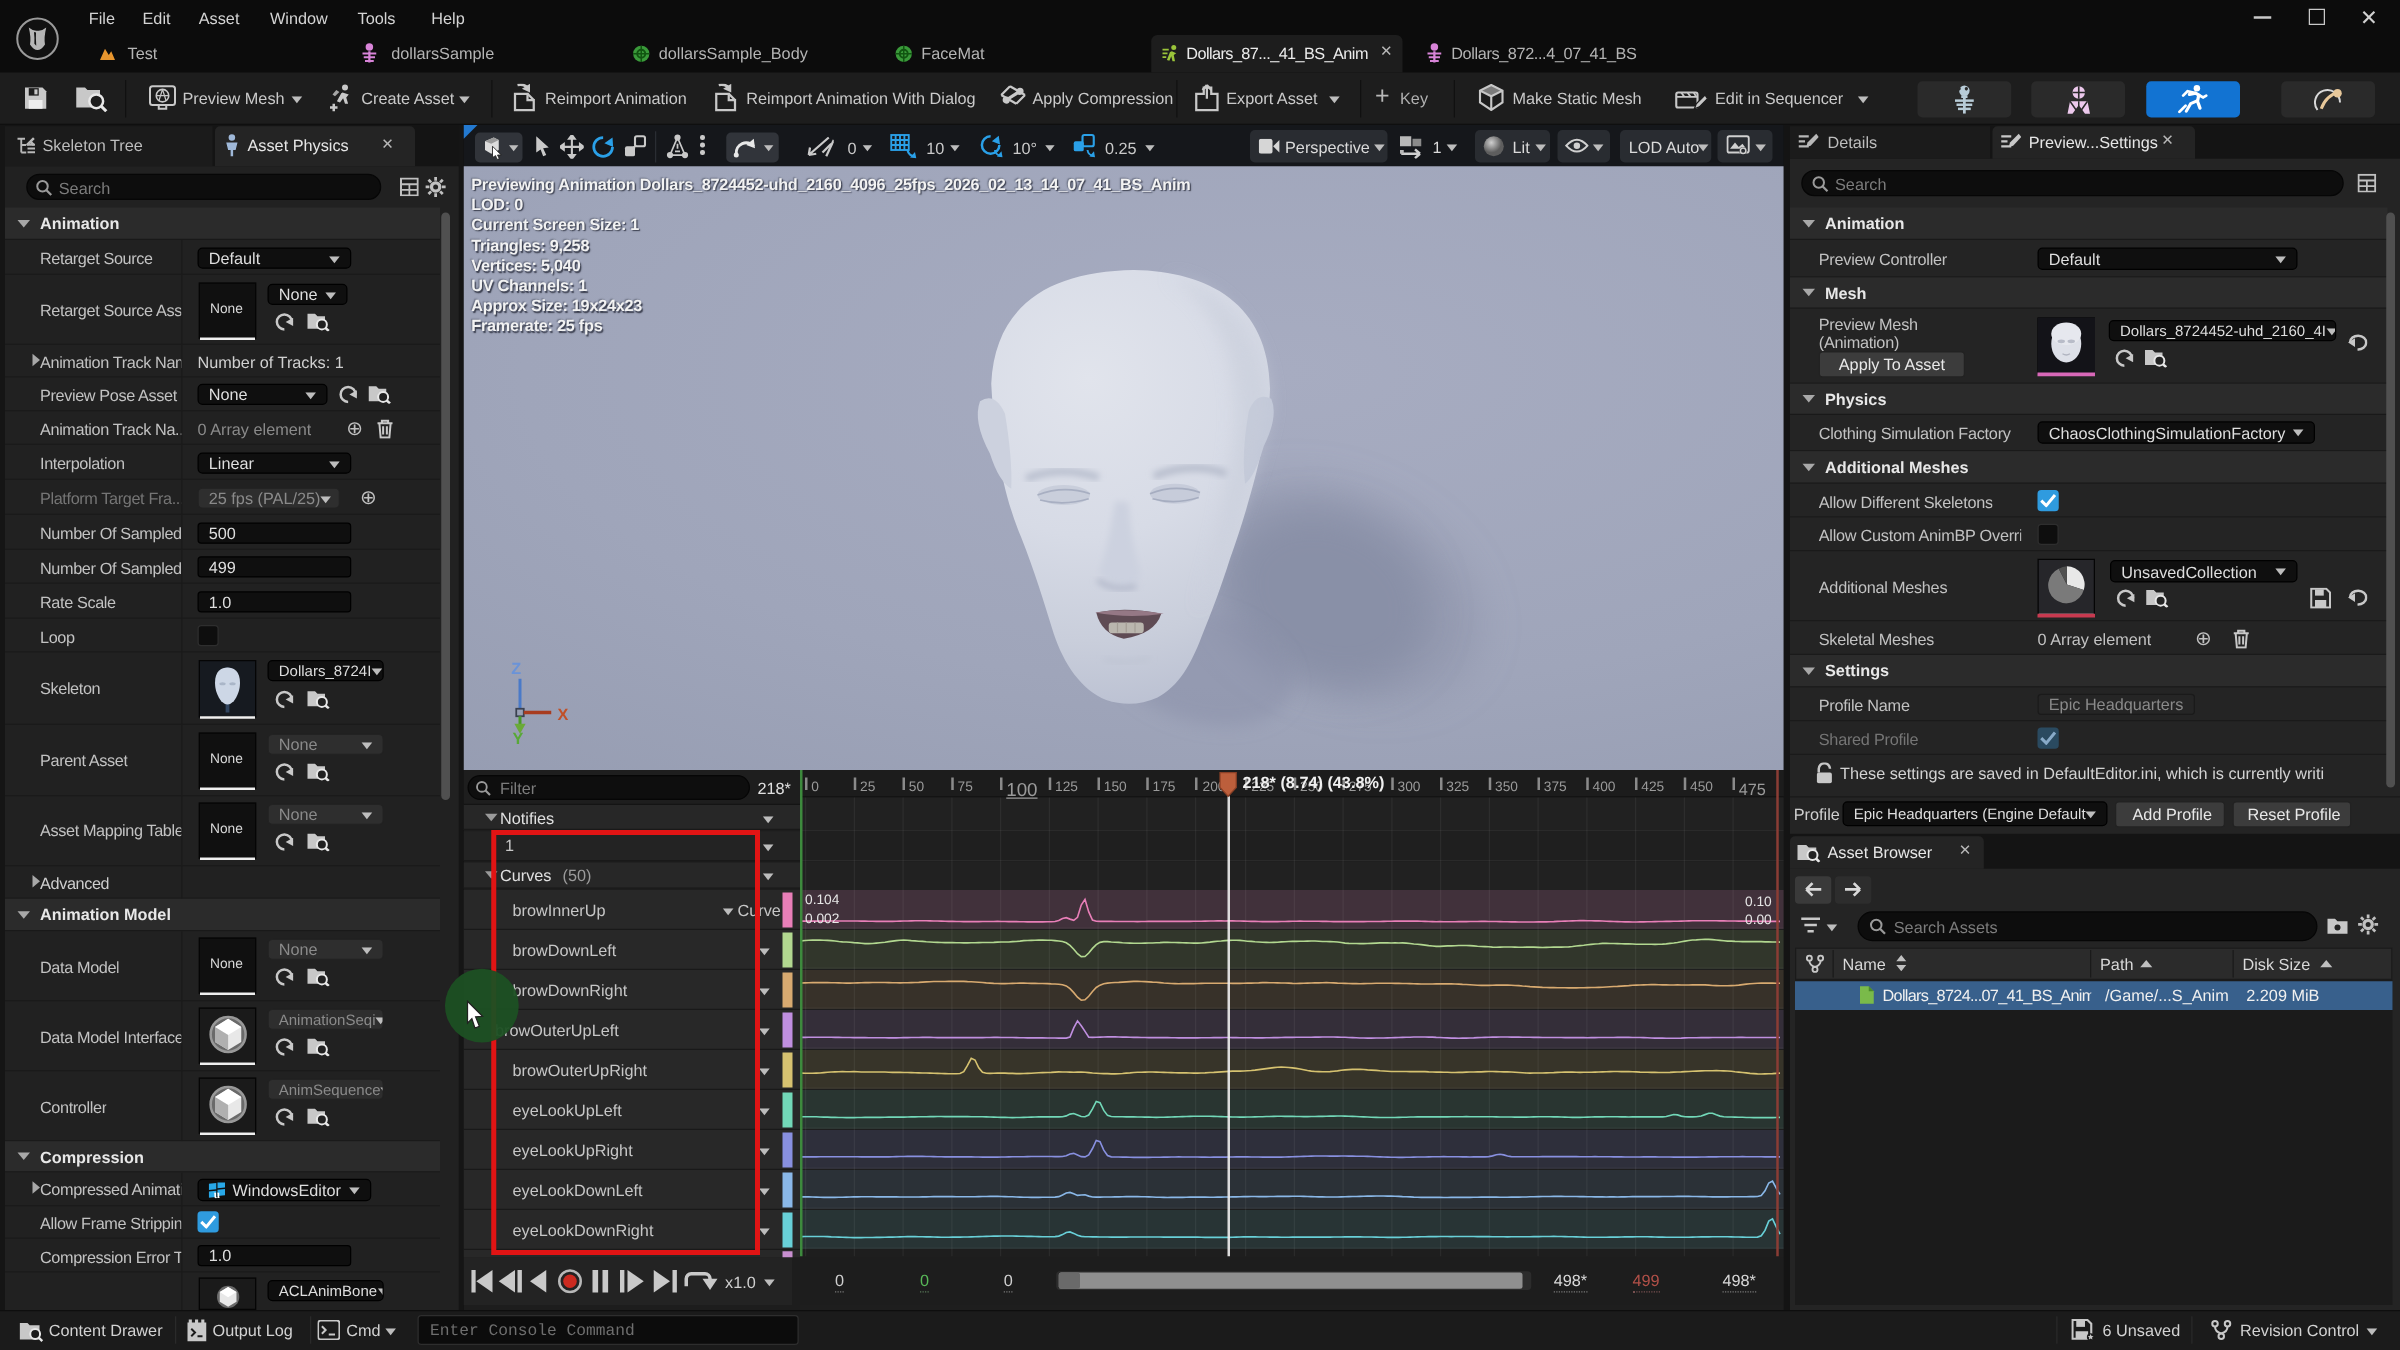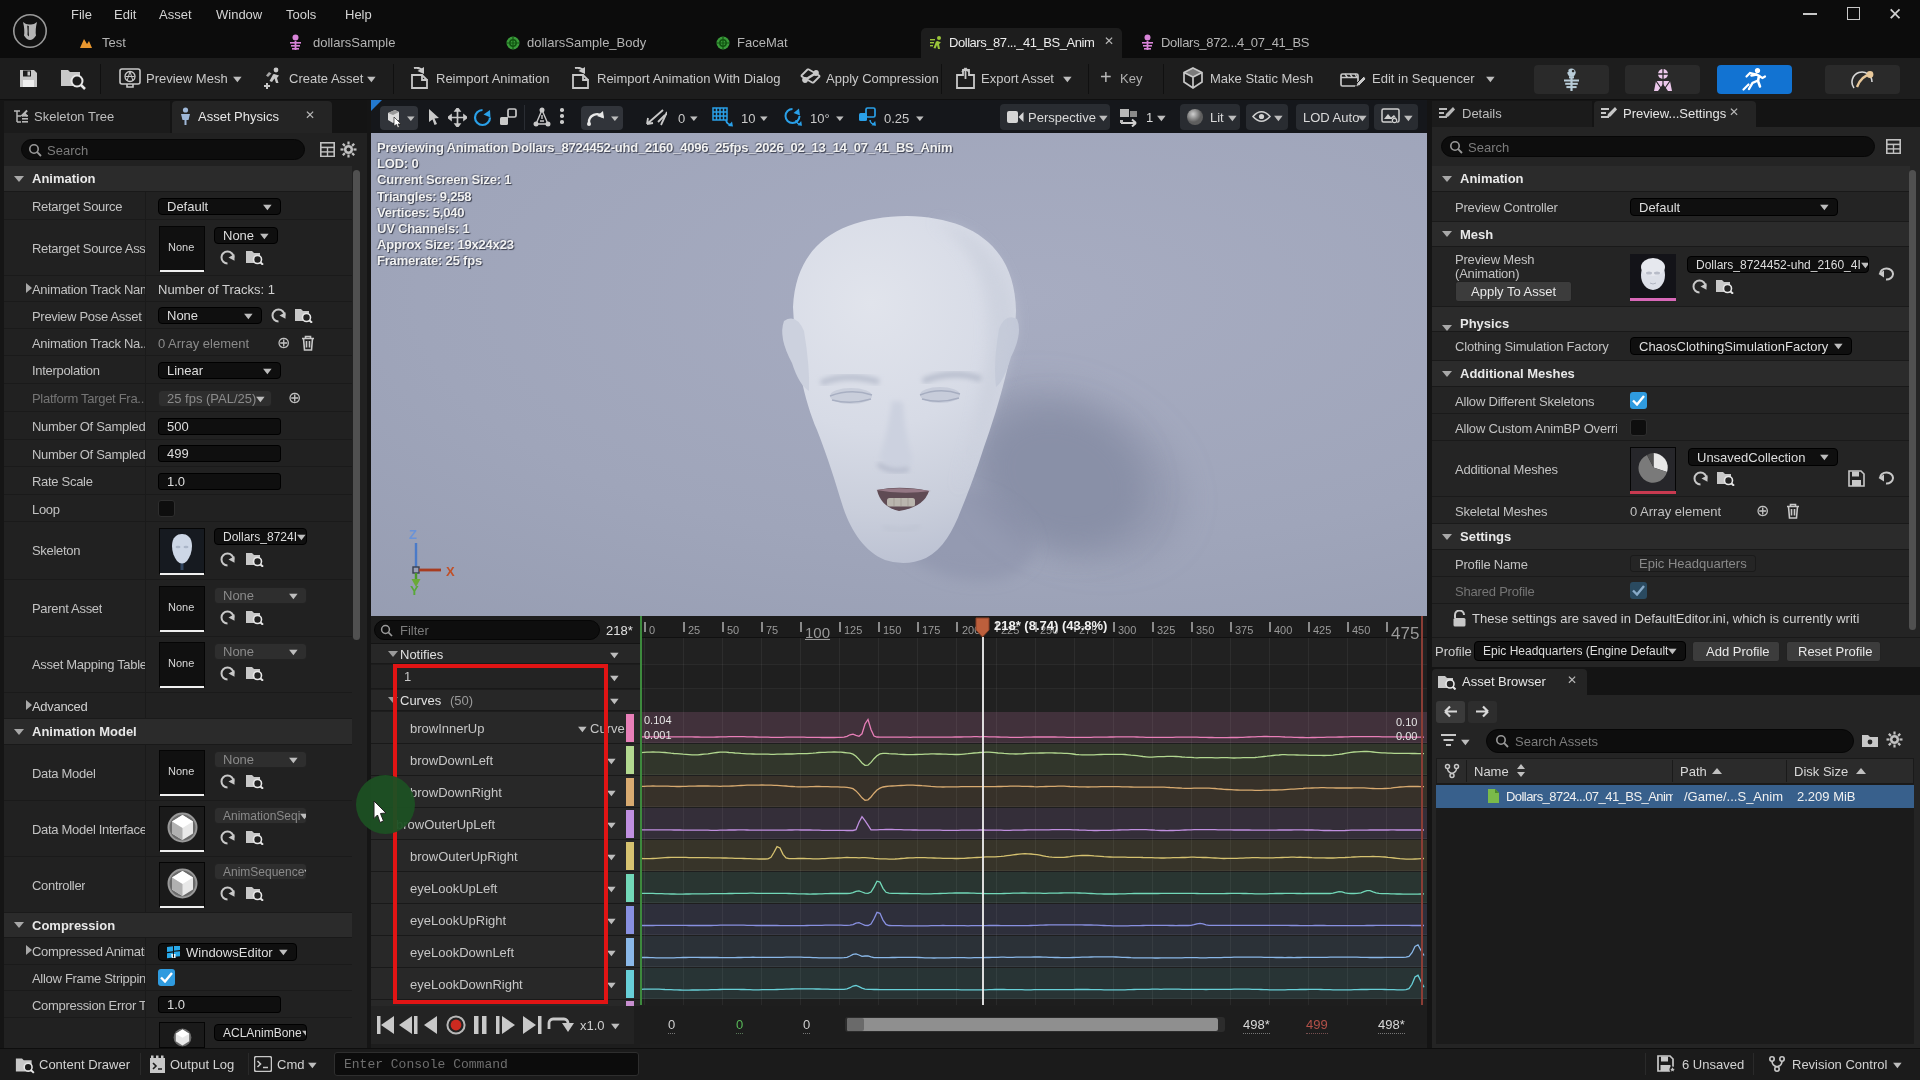--- a/index.html
+++ b/index.html
@@ -786,39 +786,39 @@
 <div class="abs" style="left:1269px;top:622px;width:2px;height:10px;background:#8a8a8a;"></div>
 <div class="txt" style="left:1274px;top:624px;font-size:11px;color:#9a9a9a;">400</div>
 <div class="abs" style="left:1308px;top:638px;width:1px;height:367px;background:rgba(255,255,255,0.055);"></div>
 <div class="abs" style="left:1308px;top:622px;width:2px;height:10px;background:#8a8a8a;"></div>
 <div class="txt" style="left:1313px;top:624px;font-size:11px;color:#9a9a9a;">425</div>
 <div class="abs" style="left:1347px;top:638px;width:1px;height:367px;background:rgba(255,255,255,0.055);"></div>
 <div class="abs" style="left:1347px;top:622px;width:2px;height:10px;background:#8a8a8a;"></div>
 <div class="txt" style="left:1352px;top:624px;font-size:11px;color:#9a9a9a;">450</div>
 <div class="abs" style="left:1386px;top:638px;width:1px;height:367px;background:rgba(255,255,255,0.055);"></div>
 <div class="abs" style="left:1386px;top:622px;width:2px;height:10px;background:#8a8a8a;"></div>
-<div class="txt" style="left:1391px;top:624px;font-size:17px;color:#9a9a9a;">475</div>
+<div class="txt" style="left:1391px;top:624px;font-size:13px;color:#9a9a9a;">475</div>
 
 <svg class="abs" style="left:640px;top:616px" width="787" height="432" viewBox="640 616 787 432">
 <polyline points="641,736.9 644,736.9 647,736.9 650,736.9 653,736.9 656,736.8 659,736.9 662,736.8 665,736.8 668,736.8 671,736.8 674,736.8 677,736.8 680,736.8 683,736.8 686,736.8 689,736.9 692,736.9 695,737.0 698,737.0 701,737.1 704,737.1 708,737.1 711,737.1 714,737.1 717,737.0 720,736.9 723,736.8 726,736.8 729,736.7 732,736.6 735,736.6 738,736.6 741,736.6 744,736.7 747,736.8 750,736.8 753,736.9 756,737.0 759,737.1 762,737.1 765,737.2 768,737.2 771,737.3 774,737.3 777,737.3 780,737.3 783,737.3 786,737.2 789,737.2 792,737.2 795,737.2 798,737.1 801,737.2 804,737.2 807,737.3 810,737.3 813,737.3 816,737.4 819,737.4 822,737.5 825,737.5 828,737.5 831,737.5 834,737.5 838,737.4 841,737.4 844,737.2 847,736.4 850,734.8 853,734.1 856,735.3 859,736.3 862,733.8 865,724.0 868,719.5 871,729.5 874,736.0 877,737.0 880,737.1 883,737.1 886,737.1 889,737.1 892,737.2 895,737.2 898,737.2 901,737.2 904,737.2 907,737.2 910,737.3 913,737.2 916,737.2 919,737.1 922,737.1 925,737.1 928,737.1 931,737.1 934,737.1 937,737.1 940,737.1 943,737.1 946,737.1 949,737.1 952,737.1 955,737.0 958,737.0 961,737.0 964,736.9 968,736.8 971,736.8 974,736.7 977,736.7 980,736.8 983,736.7 986,736.7 989,736.8 992,736.8 995,736.9 998,737.0 1001,737.1 1004,737.1 1007,737.2 1010,737.3 1013,737.3 1016,737.3 1019,737.3 1022,737.3 1025,737.2 1028,737.2 1031,737.1 1034,737.0 1037,737.0 1040,736.9 1043,737.0 1046,737.0 1049,737.0 1052,737.0 1055,737.0 1058,737.1 1061,737.1 1064,737.2 1067,737.3 1070,737.3 1073,737.3 1076,737.3 1079,737.3 1082,737.3 1085,737.3 1088,737.3 1091,737.3 1094,737.2 1097,737.2 1101,737.2 1104,737.2 1107,737.1 1110,737.0 1113,737.0 1116,736.9 1119,736.9 1122,736.8 1125,736.9 1128,736.9 1131,736.9 1134,736.9 1137,737.0 1140,737.1 1143,737.2 1146,737.3 1149,737.4 1152,737.3 1155,737.4 1158,737.4 1161,737.4 1164,737.4 1167,737.3 1170,737.3 1173,737.3 1176,737.2 1179,737.2 1182,737.2 1185,737.1 1188,737.1 1191,737.2 1194,737.2 1197,737.2 1200,737.3 1203,737.4 1206,737.4 1209,737.5 1212,737.5 1215,737.6 1218,737.6 1221,737.6 1224,737.6 1227,737.6 1231,737.5 1234,737.5 1237,737.5 1240,737.4 1243,737.3 1246,737.1 1249,737.0 1252,736.9 1255,736.8 1258,736.7 1261,736.6 1264,736.5 1267,736.5 1270,736.6 1273,736.6 1276,736.7 1279,736.7 1282,736.8 1285,737.0 1288,737.1 1291,737.2 1294,737.3 1297,737.4 1300,737.5 1303,737.5 1306,737.6 1309,737.6 1312,737.5 1315,737.5 1318,737.4 1321,737.4 1324,737.3 1327,737.2 1330,737.2 1333,737.1 1336,737.1 1339,737.0 1342,737.0 1345,736.9 1348,736.8 1351,736.7 1354,736.6 1357,736.6 1361,736.6 1364,736.6 1367,736.6 1370,736.6 1373,736.6 1376,736.7 1379,736.7 1382,736.8 1385,736.8 1388,736.8 1391,736.9 1394,736.9 1397,736.9 1400,736.9 1403,737.0 1406,737.0 1409,737.1 1412,737.1 1415,737.1 1418,737.1 1421,737.1 1424,737.1" fill="none" stroke="#e87fb8" stroke-width="1.3"></polyline>
 <polyline points="641,752.7 644,752.4 647,752.2 650,752.1 653,752.0 656,752.1 659,752.2 662,752.3 665,752.5 668,752.8 671,753.2 674,753.5 677,753.6 680,753.8 683,754.1 686,754.3 689,754.6 692,754.9 695,754.9 698,754.8 701,754.5 704,754.2 708,753.8 711,753.3 714,752.9 717,752.5 720,752.2 723,752.1 726,752.2 729,752.5 732,752.7 735,753.0 738,753.1 741,753.4 744,753.6 747,753.8 750,753.9 753,754.0 756,754.1 759,754.1 762,754.1 765,754.2 768,754.2 771,754.3 774,754.3 777,754.2 780,754.2 783,754.1 786,754.0 789,754.0 792,754.0 795,753.9 798,753.7 801,753.6 804,753.6 807,753.6 810,753.3 813,753.2 816,752.9 819,752.5 822,752.4 825,752.3 828,752.2 831,752.1 834,752.0 838,752.2 841,752.2 844,752.5 847,752.8 850,753.2 853,754.2 856,756.3 859,759.4 862,763.0 865,765.3 868,765.2 871,762.4 874,758.7 877,755.7 880,753.9 883,753.3 886,753.3 889,753.6 892,753.8 895,753.9 898,754.2 901,754.4 904,754.5 907,754.6 910,754.6 913,754.6 916,754.5 919,754.4 922,754.4 925,754.2 928,754.1 931,753.9 934,753.9 937,754.0 940,754.0 943,754.1 946,754.2 949,754.3 952,754.4 955,754.5 958,754.5 961,754.4 964,754.1 968,753.7 971,753.3 974,753.0 977,752.8 980,752.5 983,752.3 986,752.2 989,752.2 992,752.3 995,752.6 998,753.0 1001,753.1 1004,753.4 1007,753.6 1010,753.8 1013,753.9 1016,754.0 1019,753.9 1022,753.8 1025,753.5 1028,753.4 1031,753.2 1034,753.1 1037,753.1 1040,753.0 1043,753.0 1046,752.9 1049,752.8 1052,752.8 1055,753.0 1058,753.2 1061,753.2 1064,753.3 1067,753.4 1070,753.6 1073,754.0 1076,754.5 1079,754.7 1082,754.8 1085,754.8 1088,754.9 1091,754.9 1094,754.8 1097,754.7 1101,754.5 1104,754.3 1107,754.3 1110,754.3 1113,754.4 1116,754.3 1119,754.4 1122,754.3 1125,754.5 1128,754.8 1131,755.2 1134,755.4 1137,755.7 1140,756.1 1143,756.5 1146,756.8 1149,757.1 1152,757.1 1155,756.9 1158,756.7 1161,756.7 1164,756.6 1167,756.4 1170,756.4 1173,756.4 1176,756.5 1179,756.7 1182,757.0 1185,757.2 1188,757.3 1191,757.4 1194,757.7 1197,757.8 1200,757.7 1203,757.6 1206,757.6 1209,757.6 1212,757.7 1215,757.8 1218,757.8 1221,757.7 1224,757.7 1227,757.7 1231,757.9 1234,758.0 1237,757.9 1240,757.8 1243,757.7 1246,757.6 1249,757.7 1252,757.6 1255,757.5 1258,757.2 1261,756.8 1264,756.5 1267,756.2 1270,755.8 1273,755.5 1276,755.2 1279,755.0 1282,754.7 1285,754.7 1288,754.8 1291,754.8 1294,754.9 1297,755.0 1300,755.1 1303,755.1 1306,755.2 1309,755.4 1312,755.4 1315,755.4 1318,755.4 1321,755.4 1324,755.5 1327,755.4 1330,755.3 1333,755.1 1336,754.7 1339,754.4 1342,754.0 1345,753.4 1348,752.9 1351,752.4 1354,752.0 1357,751.9 1361,751.6 1364,751.5 1367,751.5 1370,751.7 1373,752.0 1376,752.3 1379,752.6 1382,752.9 1385,752.9 1388,753.1 1391,753.2 1394,753.3 1397,753.3 1400,753.3 1403,753.3 1406,753.3 1409,753.3 1412,753.5 1415,753.5 1418,753.6 1421,753.6 1424,753.7" fill="none" stroke="#b2d890" stroke-width="1.3"></polyline>
 <polyline points="641,786.4 644,786.3 647,786.2 650,786.1 653,786.0 656,786.1 659,786.1 662,786.1 665,786.2 668,786.2 671,786.3 674,786.4 677,786.5 680,786.5 683,786.4 686,786.3 689,786.2 692,786.1 695,786.1 698,786.0 701,786.0 704,786.0 708,786.0 711,786.1 714,786.2 717,786.2 720,786.3 723,786.2 726,786.2 729,786.1 732,786.0 735,785.9 738,785.7 741,785.5 744,785.4 747,785.2 750,785.2 753,785.2 756,785.2 759,785.1 762,785.0 765,785.1 768,785.1 771,785.1 774,785.3 777,785.4 780,785.6 783,785.8 786,786.0 789,786.3 792,786.5 795,786.7 798,786.8 801,786.9 804,786.9 807,786.8 810,786.7 813,786.6 816,786.5 819,786.5 822,786.6 825,786.7 828,786.7 831,786.8 834,786.8 838,786.9 841,787.1 844,787.2 847,787.4 850,787.8 853,788.7 856,790.9 859,794.1 862,797.8 865,800.2 868,799.8 871,797.0 874,793.2 877,790.0 880,788.1 883,787.0 886,786.5 889,786.2 892,786.0 895,785.9 898,785.7 901,785.5 904,785.3 907,785.1 910,785.1 913,785.2 916,785.3 919,785.5 922,785.7 925,785.8 928,786.1 931,786.4 934,786.6 937,786.8 940,786.9 943,787.0 946,786.9 949,786.9 952,786.9 955,786.9 958,786.8 961,786.7 964,786.6 968,786.6 971,786.6 974,786.6 977,786.6 980,786.6 983,786.6 986,786.7 989,786.7 992,786.7 995,786.6 998,786.5 1001,786.5 1004,786.4 1007,786.3 1010,786.1 1013,786.1 1016,786.2 1019,786.2 1022,786.3 1025,786.4 1028,786.4 1031,786.5 1034,786.7 1037,786.8 1040,786.7 1043,786.6 1046,786.5 1049,786.4 1052,786.3 1055,786.3 1058,786.2 1061,786.1 1064,786.2 1067,786.3 1070,786.5 1073,786.6 1076,786.7 1079,786.8 1082,786.9 1085,786.9 1088,787.0 1091,786.9 1094,786.8 1097,786.8 1101,786.6 1104,786.6 1107,786.6 1110,786.6 1113,786.6 1116,786.7 1119,786.7 1122,786.8 1125,786.8 1128,786.9 1131,787.0 1134,787.1 1137,787.2 1140,787.2 1143,787.2 1146,787.2 1149,787.1 1152,787.1 1155,787.1 1158,787.1 1161,787.1 1164,787.2 1167,787.3 1170,787.5 1173,787.6 1176,787.8 1179,788.0 1182,788.2 1185,788.3 1188,788.3 1191,788.3 1194,788.2 1197,788.1 1200,788.1 1203,788.1 1206,788.1 1209,788.2 1212,788.4 1215,788.5 1218,788.8 1221,789.0 1224,789.3 1227,789.5 1231,789.7 1234,789.9 1237,790.0 1240,790.1 1243,790.1 1246,790.2 1249,790.2 1252,790.2 1255,790.3 1258,790.3 1261,790.3 1264,790.2 1267,790.2 1270,790.1 1273,790.0 1276,790.0 1279,789.9 1282,789.8 1285,789.6 1288,789.4 1291,789.2 1294,789.1 1297,788.9 1300,788.7 1303,788.5 1306,788.2 1309,788.1 1312,788.0 1315,787.9 1318,787.8 1321,787.7 1324,787.7 1327,787.8 1330,787.9 1333,787.9 1336,788.0 1339,788.0 1342,787.9 1345,788.0 1348,788.0 1351,788.0 1354,787.9 1357,787.9 1361,787.9 1364,787.9 1367,788.1 1370,788.4 1373,788.5 1376,788.6 1379,788.6 1382,788.6 1385,788.5 1388,788.4 1391,788.1 1394,787.7 1397,787.3 1400,787.0 1403,786.8 1406,786.6 1409,786.5 1412,786.5 1415,786.5 1418,786.5 1421,786.6 1424,786.6" fill="none" stroke="#d8aa70" stroke-width="1.3"></polyline>
 <polyline points="641,829.9 644,829.9 647,829.8 650,829.8 653,829.8 656,829.8 659,829.8 662,829.8 665,829.8 668,829.9 671,829.9 674,830.0 677,830.0 680,830.0 683,830.1 686,830.1 689,830.1 692,830.1 695,830.2 698,830.2 701,830.2 704,830.2 708,830.2 711,830.3 714,830.3 717,830.3 720,830.2 723,830.1 726,830.1 729,830.0 732,830.0 735,830.0 738,829.9 741,829.9 744,829.9 747,830.0 750,830.1 753,830.1 756,830.1 759,830.1 762,830.1 765,830.1 768,830.1 771,830.1 774,830.1 777,830.1 780,830.1 783,830.1 786,830.1 789,830.0 792,830.0 795,829.9 798,829.9 801,830.0 804,830.0 807,830.0 810,830.0 813,830.1 816,830.2 819,830.2 822,830.3 825,830.3 828,830.3 831,830.3 834,830.3 838,830.4 841,830.4 844,830.4 847,830.5 850,830.5 853,830.5 856,829.7 859,822.3 862,816.7 865,820.6 868,825.1 871,829.8 874,829.9 877,829.8 880,829.7 883,829.6 886,829.5 889,829.5 892,829.5 895,829.6 898,829.7 901,829.7 904,829.8 907,829.9 910,829.9 913,830.0 916,830.0 919,830.1 922,830.1 925,830.1 928,830.1 931,830.1 934,830.1 937,830.2 940,830.2 943,830.3 946,830.3 949,830.3 952,830.3 955,830.3 958,830.3 961,830.2 964,830.2 968,830.2 971,830.1 974,830.1 977,830.1 980,830.0 983,830.0 986,830.1 989,830.1 992,830.2 995,830.2 998,830.2 1001,830.2 1004,830.3 1007,830.3 1010,830.3 1013,830.2 1016,830.2 1019,830.1 1022,830.1 1025,830.0 1028,829.9 1031,829.9 1034,829.9 1037,829.8 1040,829.8 1043,829.8 1046,829.8 1049,829.8 1052,829.7 1055,829.7 1058,829.6 1061,829.6 1064,829.6 1067,829.6 1070,829.7 1073,829.8 1076,829.8 1079,830.0 1082,830.1 1085,830.2 1088,830.4 1091,830.4 1094,830.5 1097,830.5 1101,830.4 1104,830.4 1107,830.4 1110,830.3 1113,830.2 1116,830.1 1119,830.0 1122,829.9 1125,829.8 1128,829.8 1131,829.6 1134,829.6 1137,829.6 1140,829.6 1143,829.7 1146,829.7 1149,829.9 1152,830.0 1155,830.2 1158,830.3 1161,830.5 1164,830.5 1167,830.6 1170,830.5 1173,830.5 1176,830.4 1179,830.3 1182,830.1 1185,830.0 1188,829.9 1191,829.8 1194,829.7 1197,829.7 1200,829.6 1203,829.6 1206,829.6 1209,829.7 1212,829.7 1215,829.7 1218,829.8 1221,829.8 1224,829.8 1227,829.9 1231,829.9 1234,830.0 1237,830.0 1240,830.0 1243,830.0 1246,830.0 1249,830.0 1252,830.1 1255,830.1 1258,830.1 1261,830.1 1264,830.1 1267,830.1 1270,830.2 1273,830.1 1276,830.1 1279,830.0 1282,830.0 1285,830.0 1288,830.0 1291,830.0 1294,829.9 1297,829.9 1300,829.9 1303,829.9 1306,830.0 1309,830.0 1312,830.0 1315,830.1 1318,830.2 1321,830.4 1324,830.5 1327,830.5 1330,830.5 1333,830.6 1336,830.6 1339,830.6 1342,830.6 1345,830.5 1348,830.3 1351,830.2 1354,830.2 1357,830.2 1361,830.1 1364,830.1 1367,830.1 1370,830.0 1373,830.0 1376,830.0 1379,830.0 1382,830.0 1385,830.0 1388,830.0 1391,829.9 1394,829.9 1397,830.0 1400,830.0 1403,830.0 1406,830.0 1409,830.0 1412,830.0 1415,830.0 1418,830.0 1421,830.0 1424,830.0" fill="none" stroke="#c08fe0" stroke-width="1.3"></polyline>
 <polyline points="641,858.5 644,858.6 647,858.6 650,858.6 653,858.5 656,858.4 659,858.1 662,857.8 665,857.6 668,857.5 671,857.4 674,857.3 677,857.4 680,857.4 683,857.3 686,857.4 689,857.6 692,857.6 695,857.6 698,857.6 701,857.6 704,857.6 708,857.6 711,857.8 714,857.9 717,857.9 720,857.9 723,858.0 726,858.0 729,858.1 732,858.2 735,858.3 738,858.4 741,858.4 744,858.5 747,858.6 750,858.7 753,858.8 756,858.9 759,859.0 762,859.0 765,859.0 768,858.8 771,857.3 774,852.3 777,846.6 780,848.0 783,854.3 786,857.8 789,858.6 792,858.7 795,858.6 798,858.5 801,858.5 804,858.5 807,858.7 810,858.7 813,858.9 816,858.9 819,858.8 822,858.7 825,858.6 828,858.4 831,858.2 834,858.1 838,858.0 841,857.9 844,857.7 847,857.5 850,857.6 853,857.6 856,857.7 859,857.8 862,857.7 865,857.7 868,857.8 871,858.1 874,858.4 877,858.6 880,858.8 883,858.9 886,858.9 889,859.1 892,859.1 895,859.0 898,858.8 901,858.5 904,858.3 907,858.0 910,857.8 913,857.8 916,857.7 919,857.6 922,857.6 925,857.7 928,857.8 931,857.9 934,858.0 937,858.1 940,858.2 943,858.3 946,858.3 949,858.3 952,858.4 955,858.5 958,858.5 961,858.4 964,858.3 968,858.0 971,857.9 974,857.7 977,857.5 980,857.3 983,857.1 986,856.9 989,856.9 992,856.9 995,856.8 998,856.6 1001,856.4 1004,856.1 1007,855.7 1010,855.3 1013,854.9 1016,854.5 1019,854.1 1022,853.8 1025,853.7 1028,853.8 1031,854.0 1034,854.3 1037,854.7 1040,855.2 1043,855.8 1046,856.4 1049,856.9 1052,857.2 1055,857.3 1058,857.4 1061,857.4 1064,857.3 1067,857.0 1070,856.7 1073,856.2 1076,855.9 1079,855.7 1082,855.5 1085,855.5 1088,855.5 1091,855.6 1094,855.9 1097,856.1 1101,856.3 1104,856.6 1107,856.8 1110,857.0 1113,857.2 1116,857.2 1119,857.2 1122,857.2 1125,857.2 1128,857.3 1131,857.3 1134,857.3 1137,857.3 1140,857.3 1143,857.5 1146,857.6 1149,857.7 1152,857.7 1155,857.8 1158,857.8 1161,858.0 1164,858.0 1167,857.9 1170,857.9 1173,857.7 1176,857.6 1179,857.6 1182,857.5 1185,857.5 1188,857.3 1191,857.2 1194,857.2 1197,857.3 1200,857.4 1203,857.5 1206,857.5 1209,857.6 1212,857.8 1215,858.0 1218,858.2 1221,858.4 1224,858.5 1227,858.4 1231,858.4 1234,858.4 1237,858.3 1240,858.2 1243,858.1 1246,857.9 1249,857.8 1252,857.7 1255,857.7 1258,857.7 1261,857.8 1264,857.9 1267,857.8 1270,857.8 1273,857.8 1276,857.7 1279,857.6 1282,857.5 1285,857.4 1288,857.3 1291,857.2 1294,857.2 1297,857.3 1300,857.2 1303,857.3 1306,857.4 1309,857.5 1312,857.7 1315,857.8 1318,857.8 1321,857.9 1324,857.9 1327,858.0 1330,858.0 1333,858.0 1336,857.9 1339,857.7 1342,857.6 1345,857.5 1348,857.3 1351,857.2 1354,857.0 1357,856.9 1361,856.7 1364,856.6 1367,856.6 1370,856.6 1373,856.5 1376,856.6 1379,856.7 1382,856.8 1385,857.0 1388,857.4 1391,857.7 1394,858.0 1397,858.3 1400,858.7 1403,858.9 1406,859.1 1409,859.2 1412,859.1 1415,859.0 1418,858.9 1421,858.7 1424,858.5" fill="none" stroke="#d6c270" stroke-width="1.3"></polyline>
 <polyline points="641,893.4 644,893.4 647,893.4 650,893.4 653,893.4 656,893.6 659,893.7 662,893.7 665,893.9 668,893.9 671,894.0 674,894.0 677,894.1 680,894.1 683,894.1 686,894.0 689,894.0 692,893.9 695,893.9 698,893.9 701,893.9 704,893.9 708,893.8 711,893.7 714,893.7 717,893.7 720,893.7 723,893.7 726,893.6 729,893.5 732,893.5 735,893.4 738,893.4 741,893.4 744,893.3 747,893.3 750,893.2 753,893.2 756,893.3 759,893.3 762,893.3 765,893.3 768,893.3 771,893.3 774,893.3 777,893.4 780,893.4 783,893.4 786,893.4 789,893.5 792,893.6 795,893.7 798,893.8 801,893.9 804,893.9 807,894.0 810,894.1 813,894.0 816,894.0 819,893.9 822,893.8 825,893.7 828,893.6 831,893.5 834,893.5 838,893.4 841,893.5 844,893.5 847,893.5 850,893.4 853,892.7 856,891.3 859,890.8 862,892.0 865,893.2 868,893.4 871,892.0 874,887.1 877,881.2 880,882.1 883,888.3 886,892.3 889,893.2 892,893.4 895,893.4 898,893.4 901,893.5 904,893.5 907,893.5 910,893.6 913,893.6 916,893.7 919,893.7 922,893.8 925,893.9 928,893.8 931,893.8 934,893.7 937,893.6 940,893.5 943,893.4 946,893.3 949,893.2 952,893.1 955,893.0 958,893.0 961,893.0 964,893.0 968,893.0 971,893.1 974,893.2 977,893.3 980,893.4 983,893.5 986,893.6 989,893.6 992,893.7 995,893.7 998,893.6 1001,893.6 1004,893.5 1007,893.4 1010,893.4 1013,893.2 1016,893.2 1019,893.1 1022,893.0 1025,893.0 1028,893.1 1031,893.1 1034,893.1 1037,893.2 1040,893.2 1043,893.3 1046,893.3 1049,893.2 1052,893.2 1055,893.1 1058,893.1 1061,893.0 1064,892.9 1067,892.9 1070,892.8 1073,892.8 1076,892.9 1079,893.0 1082,893.1 1085,893.2 1088,893.4 1091,893.5 1094,893.6 1097,893.8 1101,893.9 1104,894.0 1107,894.0 1110,894.0 1113,894.0 1116,894.0 1119,893.9 1122,893.8 1125,893.8 1128,893.6 1131,893.6 1134,893.5 1137,893.5 1140,893.5 1143,893.5 1146,893.5 1149,893.5 1152,893.5 1155,893.5 1158,893.5 1161,893.4 1164,893.4 1167,893.4 1170,893.4 1173,893.3 1176,893.4 1179,893.4 1182,893.4 1185,893.4 1188,893.4 1191,893.4 1194,893.4 1197,893.5 1200,893.6 1203,893.6 1206,893.6 1209,893.6 1212,893.7 1215,893.7 1218,893.7 1221,893.7 1224,893.6 1227,893.5 1231,893.4 1234,893.4 1237,893.4 1240,893.4 1243,893.5 1246,893.5 1249,893.6 1252,893.7 1255,893.8 1258,893.9 1261,893.9 1264,893.9 1267,893.8 1270,893.7 1273,893.6 1276,893.5 1279,893.5 1282,893.5 1285,893.4 1288,893.4 1291,893.4 1294,893.4 1297,893.5 1300,893.5 1303,893.6 1306,893.5 1309,893.5 1312,893.5 1315,893.5 1318,893.5 1321,893.5 1324,893.5 1327,893.5 1330,893.5 1333,893.2 1336,892.4 1339,891.6 1342,891.9 1345,892.9 1348,893.4 1351,893.5 1354,893.5 1357,893.4 1361,892.8 1364,891.7 1367,890.6 1370,890.6 1373,891.8 1376,892.9 1379,893.4 1382,893.6 1385,893.6 1388,893.7 1391,893.8 1394,893.8 1397,894.0 1400,894.0 1403,894.1 1406,894.1 1409,894.1 1412,894.1 1415,894.1 1418,894.1 1421,894.0 1424,893.9" fill="none" stroke="#72d8b8" stroke-width="1.3"></polyline>
 <polyline points="641,925.5 644,925.5 647,925.5 650,925.5 653,925.5 656,925.4 659,925.4 662,925.4 665,925.4 668,925.4 671,925.4 674,925.4 677,925.4 680,925.4 683,925.4 686,925.4 689,925.5 692,925.5 695,925.5 698,925.5 701,925.5 704,925.5 708,925.5 711,925.5 714,925.4 717,925.3 720,925.2 723,925.2 726,925.1 729,925.1 732,925.1 735,925.1 738,925.1 741,925.2 744,925.2 747,925.3 750,925.4 753,925.4 756,925.5 759,925.5 762,925.5 765,925.5 768,925.5 771,925.5 774,925.5 777,925.5 780,925.6 783,925.6 786,925.7 789,925.7 792,925.7 795,925.7 798,925.7 801,925.6 804,925.6 807,925.5 810,925.4 813,925.4 816,925.4 819,925.4 822,925.3 825,925.2 828,925.2 831,925.2 834,925.2 838,925.2 841,925.2 844,925.3 847,925.3 850,925.2 853,924.6 856,923.2 859,922.7 862,924.0 865,925.3 868,925.5 871,924.0 874,918.8 877,912.4 880,913.3 883,920.1 886,924.4 889,925.5 892,925.6 895,925.6 898,925.7 901,925.7 904,925.8 907,925.9 910,925.9 913,925.9 916,925.9 919,925.9 922,925.8 925,925.8 928,925.8 931,925.7 934,925.7 937,925.6 940,925.6 943,925.5 946,925.6 949,925.6 952,925.6 955,925.6 958,925.6 961,925.7 964,925.7 968,925.8 971,925.7 974,925.7 977,925.7 980,925.7 983,925.6 986,925.6 989,925.5 992,925.5 995,925.5 998,925.5 1001,925.6 1004,925.6 1007,925.6 1010,925.7 1013,925.7 1016,925.7 1019,925.7 1022,925.7 1025,925.7 1028,925.6 1031,925.5 1034,925.4 1037,925.3 1040,925.2 1043,925.1 1046,925.0 1049,924.9 1052,924.8 1055,924.8 1058,924.8 1061,924.8 1064,924.9 1067,924.9 1070,924.9 1073,924.8 1076,924.8 1079,924.9 1082,924.9 1085,925.0 1088,925.0 1091,925.0 1094,925.1 1097,925.2 1101,925.4 1104,925.5 1107,925.6 1110,925.7 1113,925.8 1116,925.8 1119,925.9 1122,925.9 1125,925.8 1128,925.8 1131,925.7 1134,925.6 1137,925.6 1140,925.6 1143,925.5 1146,925.4 1149,925.4 1152,925.4 1155,925.3 1158,925.4 1161,925.4 1164,925.4 1167,925.4 1170,925.5 1173,925.5 1176,925.6 1179,925.5 1182,925.5 1185,925.5 1188,925.5 1191,925.3 1194,924.7 1197,923.8 1200,923.4 1203,923.9 1206,924.8 1209,925.3 1212,925.4 1215,925.4 1218,925.4 1221,925.4 1224,925.4 1227,925.4 1231,925.4 1234,925.3 1237,925.3 1240,925.3 1243,925.3 1246,925.3 1249,925.3 1252,925.3 1255,925.3 1258,925.3 1261,925.3 1264,925.4 1267,925.4 1270,925.4 1273,925.4 1276,925.3 1279,925.4 1282,925.4 1285,925.4 1288,925.4 1291,925.5 1294,925.5 1297,925.5 1300,925.6 1303,925.6 1306,925.6 1309,925.6 1312,925.6 1315,925.5 1318,925.5 1321,925.5 1324,925.5 1327,925.6 1330,925.6 1333,925.6 1336,925.6 1339,925.7 1342,925.7 1345,925.7 1348,925.7 1351,925.7 1354,925.7 1357,925.7 1361,925.6 1364,925.6 1367,925.5 1370,925.5 1373,925.5 1376,925.4 1379,925.4 1382,925.4 1385,925.4 1388,925.4 1391,925.4 1394,925.3 1397,925.4 1400,925.4 1403,925.4 1406,925.4 1409,925.4 1412,925.5 1415,925.5 1418,925.5 1421,925.5 1424,925.5" fill="none" stroke="#8890e0" stroke-width="1.3"></polyline>
 <polyline points="641,957.5 644,957.5 647,957.5 650,957.6 653,957.7 656,957.8 659,957.9 662,957.9 665,957.9 668,957.9 671,957.8 674,957.8 677,957.7 680,957.6 683,957.5 686,957.5 689,957.4 692,957.4 695,957.4 698,957.4 701,957.5 704,957.5 708,957.5 711,957.5 714,957.5 717,957.5 720,957.6 723,957.6 726,957.6 729,957.6 732,957.6 735,957.6 738,957.5 741,957.5 744,957.4 747,957.3 750,957.3 753,957.2 756,957.3 759,957.3 762,957.3 765,957.4 768,957.4 771,957.4 774,957.4 777,957.4 780,957.4 783,957.3 786,957.2 789,957.2 792,957.1 795,957.1 798,957.1 801,957.2 804,957.3 807,957.4 810,957.4 813,957.6 816,957.7 819,957.8 822,957.8 825,957.9 828,957.9 831,957.9 834,957.8 838,957.8 841,957.8 844,957.7 847,957.3 850,956.0 853,954.4 856,953.9 859,955.0 862,956.3 865,956.0 868,955.8 871,956.9 874,957.6 877,957.7 880,957.7 883,957.6 886,957.6 889,957.6 892,957.5 895,957.5 898,957.4 901,957.3 904,957.3 907,957.3 910,957.3 913,957.4 916,957.4 919,957.5 922,957.6 925,957.8 928,957.8 931,957.9 934,958.0 937,957.9 940,957.9 943,957.9 946,957.9 949,957.8 952,957.7 955,957.7 958,957.7 961,957.7 964,957.7 968,957.8 971,957.8 974,957.7 977,957.7 980,957.6 983,957.6 986,957.5 989,957.5 992,957.4 995,957.3 998,957.3 1001,957.2 1004,957.2 1007,957.3 1010,957.3 1013,957.3 1016,957.2 1019,957.2 1022,957.1 1025,957.1 1028,957.1 1031,957.1 1034,957.0 1037,957.0 1040,957.0 1043,957.1 1046,957.2 1049,957.3 1052,957.4 1055,957.5 1058,957.5 1061,957.6 1064,957.6 1067,957.6 1070,957.6 1073,957.5 1076,957.4 1079,957.3 1082,957.2 1085,957.2 1088,957.1 1091,957.0 1094,956.9 1097,956.9 1101,956.8 1104,956.8 1107,956.8 1110,956.9 1113,956.9 1116,957.0 1119,957.1 1122,957.3 1125,957.4 1128,957.5 1131,957.7 1134,957.8 1137,957.9 1140,957.9 1143,957.9 1146,957.9 1149,957.9 1152,957.9 1155,958.0 1158,958.0 1161,957.9 1164,957.9 1167,957.9 1170,957.9 1173,957.9 1176,957.9 1179,957.8 1182,957.8 1185,957.7 1188,957.7 1191,957.7 1194,957.7 1197,957.7 1200,957.8 1203,957.8 1206,957.8 1209,957.7 1212,957.7 1215,957.7 1218,957.6 1221,957.6 1224,957.4 1227,957.4 1231,957.3 1234,957.2 1237,957.2 1240,957.2 1243,957.1 1246,957.1 1249,957.1 1252,957.2 1255,957.2 1258,957.2 1261,957.2 1264,957.3 1267,957.3 1270,957.4 1273,957.4 1276,957.5 1279,957.5 1282,957.5 1285,957.6 1288,957.5 1291,957.5 1294,957.6 1297,957.5 1300,957.5 1303,957.4 1306,957.3 1309,957.3 1312,957.3 1315,957.3 1318,957.3 1321,957.3 1324,957.3 1327,957.3 1330,957.2 1333,957.2 1336,957.2 1339,957.2 1342,957.1 1345,957.1 1348,957.1 1351,957.1 1354,957.2 1357,957.2 1361,957.3 1364,957.3 1367,957.4 1370,957.5 1373,957.5 1376,957.5 1379,957.5 1382,957.5 1385,957.4 1388,957.4 1391,957.4 1394,957.4 1397,957.4 1400,957.3 1403,957.3 1406,957.2 1409,956.4 1412,952.7 1415,946.4 1418,944.8 1421,950.5 1424,955.5" fill="none" stroke="#8ab8e8" stroke-width="1.3"></polyline>
 <polyline points="641,989.3 644,989.2 647,989.2 650,989.2 653,989.2 656,989.2 659,989.2 662,989.3 665,989.5 668,989.6 671,989.7 674,989.8 677,989.9 680,990.0 683,990.1 686,990.1 689,990.1 692,990.0 695,990.0 698,990.0 701,989.9 704,989.9 708,989.8 711,989.7 714,989.7 717,989.6 720,989.5 723,989.4 726,989.3 729,989.3 732,989.3 735,989.4 738,989.4 741,989.5 744,989.5 747,989.6 750,989.7 753,989.8 756,989.8 759,989.8 762,989.7 765,989.7 768,989.7 771,989.6 774,989.6 777,989.5 780,989.4 783,989.3 786,989.2 789,989.1 792,989.0 795,988.9 798,988.9 801,988.8 804,988.8 807,988.8 810,988.8 813,988.9 816,989.0 819,989.0 822,989.1 825,989.1 828,989.2 831,989.3 834,989.4 838,989.4 841,989.4 844,989.3 847,988.9 850,987.7 853,986.0 856,985.5 859,986.7 862,988.2 865,989.1 868,989.4 871,989.4 874,989.5 877,989.5 880,989.6 883,989.6 886,989.6 889,989.7 892,989.7 895,989.7 898,989.7 901,989.7 904,989.6 907,989.6 910,989.6 913,989.6 916,989.6 919,989.6 922,989.6 925,989.6 928,989.6 931,989.7 934,989.7 937,989.7 940,989.7 943,989.7 946,989.7 949,989.7 952,989.7 955,989.7 958,989.7 961,989.8 964,989.9 968,989.9 971,989.9 974,989.9 977,989.9 980,989.9 983,989.9 986,989.8 989,989.7 992,989.6 995,989.5 998,989.5 1001,989.5 1004,989.5 1007,989.6 1010,989.6 1013,989.6 1016,989.7 1019,989.7 1022,989.7 1025,989.8 1028,989.8 1031,989.8 1034,989.7 1037,989.7 1040,989.7 1043,989.7 1046,989.7 1049,989.7 1052,989.7 1055,989.7 1058,989.7 1061,989.7 1064,989.7 1067,989.6 1070,989.6 1073,989.6 1076,989.5 1079,989.5 1082,989.4 1085,989.5 1088,989.5 1091,989.6 1094,989.6 1097,989.6 1101,989.7 1104,989.8 1107,989.8 1110,989.9 1113,989.9 1116,989.9 1119,989.9 1122,989.8 1125,989.8 1128,989.7 1131,989.6 1134,989.5 1137,989.4 1140,989.4 1143,989.3 1146,989.3 1149,989.3 1152,989.2 1155,989.2 1158,989.2 1161,989.3 1164,989.2 1167,989.2 1170,989.2 1173,989.2 1176,989.2 1179,989.2 1182,989.3 1185,989.3 1188,989.3 1191,989.3 1194,989.4 1197,989.4 1200,989.4 1203,989.4 1206,989.5 1209,989.4 1212,989.4 1215,989.4 1218,989.4 1221,989.4 1224,989.4 1227,989.3 1231,989.3 1234,989.2 1237,989.2 1240,989.2 1243,989.1 1246,989.2 1249,989.2 1252,989.3 1255,989.4 1258,989.4 1261,989.5 1264,989.6 1267,989.7 1270,989.8 1273,989.8 1276,989.8 1279,989.8 1282,989.8 1285,989.8 1288,989.7 1291,989.7 1294,989.7 1297,989.6 1300,989.5 1303,989.5 1306,989.5 1309,989.4 1312,989.4 1315,989.4 1318,989.4 1321,989.5 1324,989.6 1327,989.7 1330,989.7 1333,989.8 1336,989.8 1339,989.8 1342,989.8 1345,989.8 1348,989.8 1351,989.8 1354,989.7 1357,989.6 1361,989.5 1364,989.5 1367,989.5 1370,989.4 1373,989.4 1376,989.4 1379,989.4 1382,989.4 1385,989.5 1388,989.6 1391,989.6 1394,989.7 1397,989.8 1400,989.8 1403,989.8 1406,989.7 1409,988.6 1412,984.3 1415,976.9 1418,975.1 1421,981.5 1424,987.3" fill="none" stroke="#68d0d8" stroke-width="1.3"></polyline>
   </svg>
 
 <div class="abs" style="left:640px;top:616px;width:2px;height:389px;background:#3d8a3d;"></div>
 <div class="abs" style="left:1421px;top:616px;width:2px;height:389px;background:#8a3d35;"></div>
 
 <div class="txt" style="left:644px;top:714px;font-size:11px;color:#e6e6e6;">0.104</div>
-<div class="txt" style="left:644px;top:729px;font-size:11px;color:#e6e6e6;">0.001</div>
+<div class="txt" style="left:644px;top:729px;font-size:11px;color:#e6e6e6;">0.002</div>
 <div class="txt" style="left:1396px;top:716px;font-size:11px;color:#e6e6e6;">0.10</div>
 <div class="txt" style="left:1396px;top:730px;font-size:11px;color:#e6e6e6;">0.00</div>
 
 <div class="abs" style="left:982px;top:637px;width:1.6px;height:368px;background:rgba(240,240,240,0.9);"></div>
 <svg class="abs" style="left:975px;top:617px" width="15" height="21" viewBox="0 0 15 21">
     <path d="M1 1 H14 V13 L7.5 20 L1 13 Z" fill="#bc5f3c" stroke="#8a4026" stroke-width="1"></path>
   </svg>
 <div class="txt" style="left:994px;top:618px;font-weight:bold;color:#f0f0f0;">218* (8.74) (43.8%)</div>
 
 <div class="abs" style="left:371px;top:1006px;width:263px;height:38px;background:#232323;"></div>
@@ -923,21 +923,21 @@
   </svg>
 <svg class="abs" style="left:1715px;top:278px" width="19" height="16" viewBox="0 0 19 16">
     <path d="M1 2 H7 L9 4 H15 V14 H1 Z" fill="#c8c8c8"></path>
     <circle cx="12.5" cy="10.5" r="4" fill="#242424" stroke="#e8e8e8" stroke-width="1.6"></circle>
     <line x1="15.3" y1="13.3" x2="18" y2="15.8" stroke="#e8e8e8" stroke-width="2"></line>
   </svg>
 <svg class="abs" style="left:1878px;top:267px" width="16" height="14" viewBox="0 0 16 14">
     <path d="M2 7 A 6.5 5.5 0 1 1 8 12.5" fill="none" stroke="#c8c8c8" stroke-width="2"></path>
     <path d="M6 3.5 L0.5 7 L6 10.5 Z" fill="#c8c8c8"></path>
   </svg>
-<div class="sec" style="left:1432px;top:307px;width:478px;height:25px;align-items:flex-end;">
+<div class="sec" style="left:1432px;top:307px;width:478px;height:25px;">
     <div class="tri"></div>
     <span>Physics</span>
   </div>
 <div class="row" style="left:1432px;top:332px;width:478px;height:29px;"></div>
 <div class="lbl lr" style="left:1455px;top:339px;">Clothing Simulation Factory</div>
 <div class="dd" style="left:1630px;top:337px;width:222px;height:18px;">ChaosClothingSimulationFactory<span class="cv">▼</span></div>
 <div class="sec" style="left:1432px;top:361px;width:478px;height:26px;">
     <div class="tri"></div>
     <span>Additional Meshes</span>
   </div>

